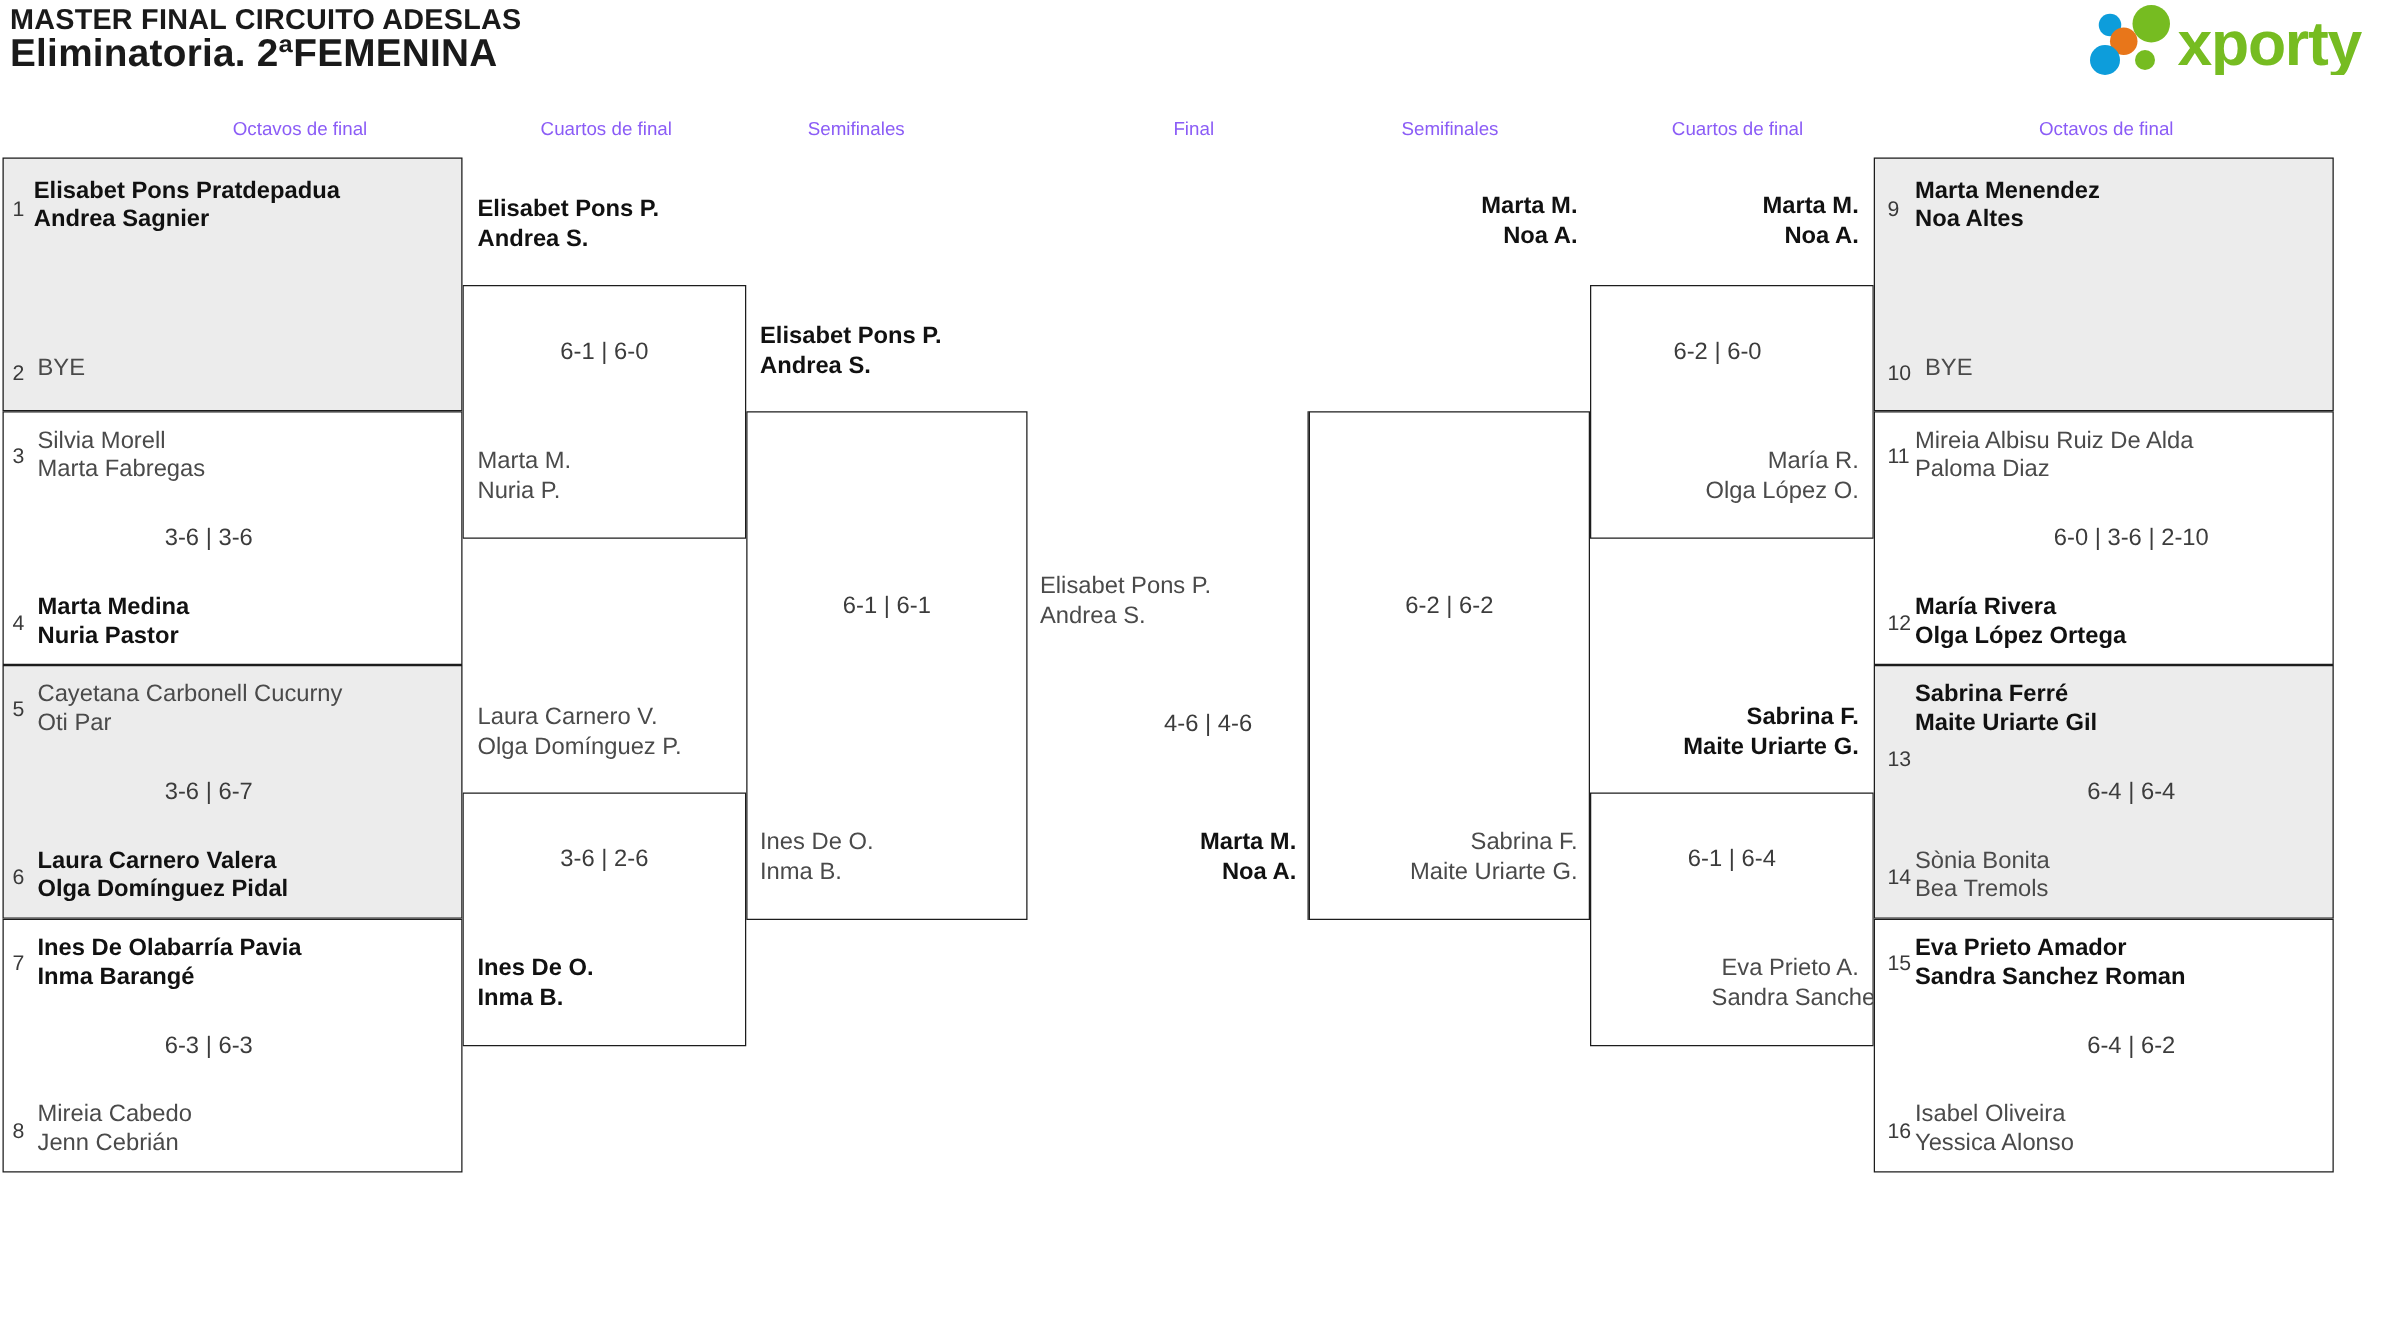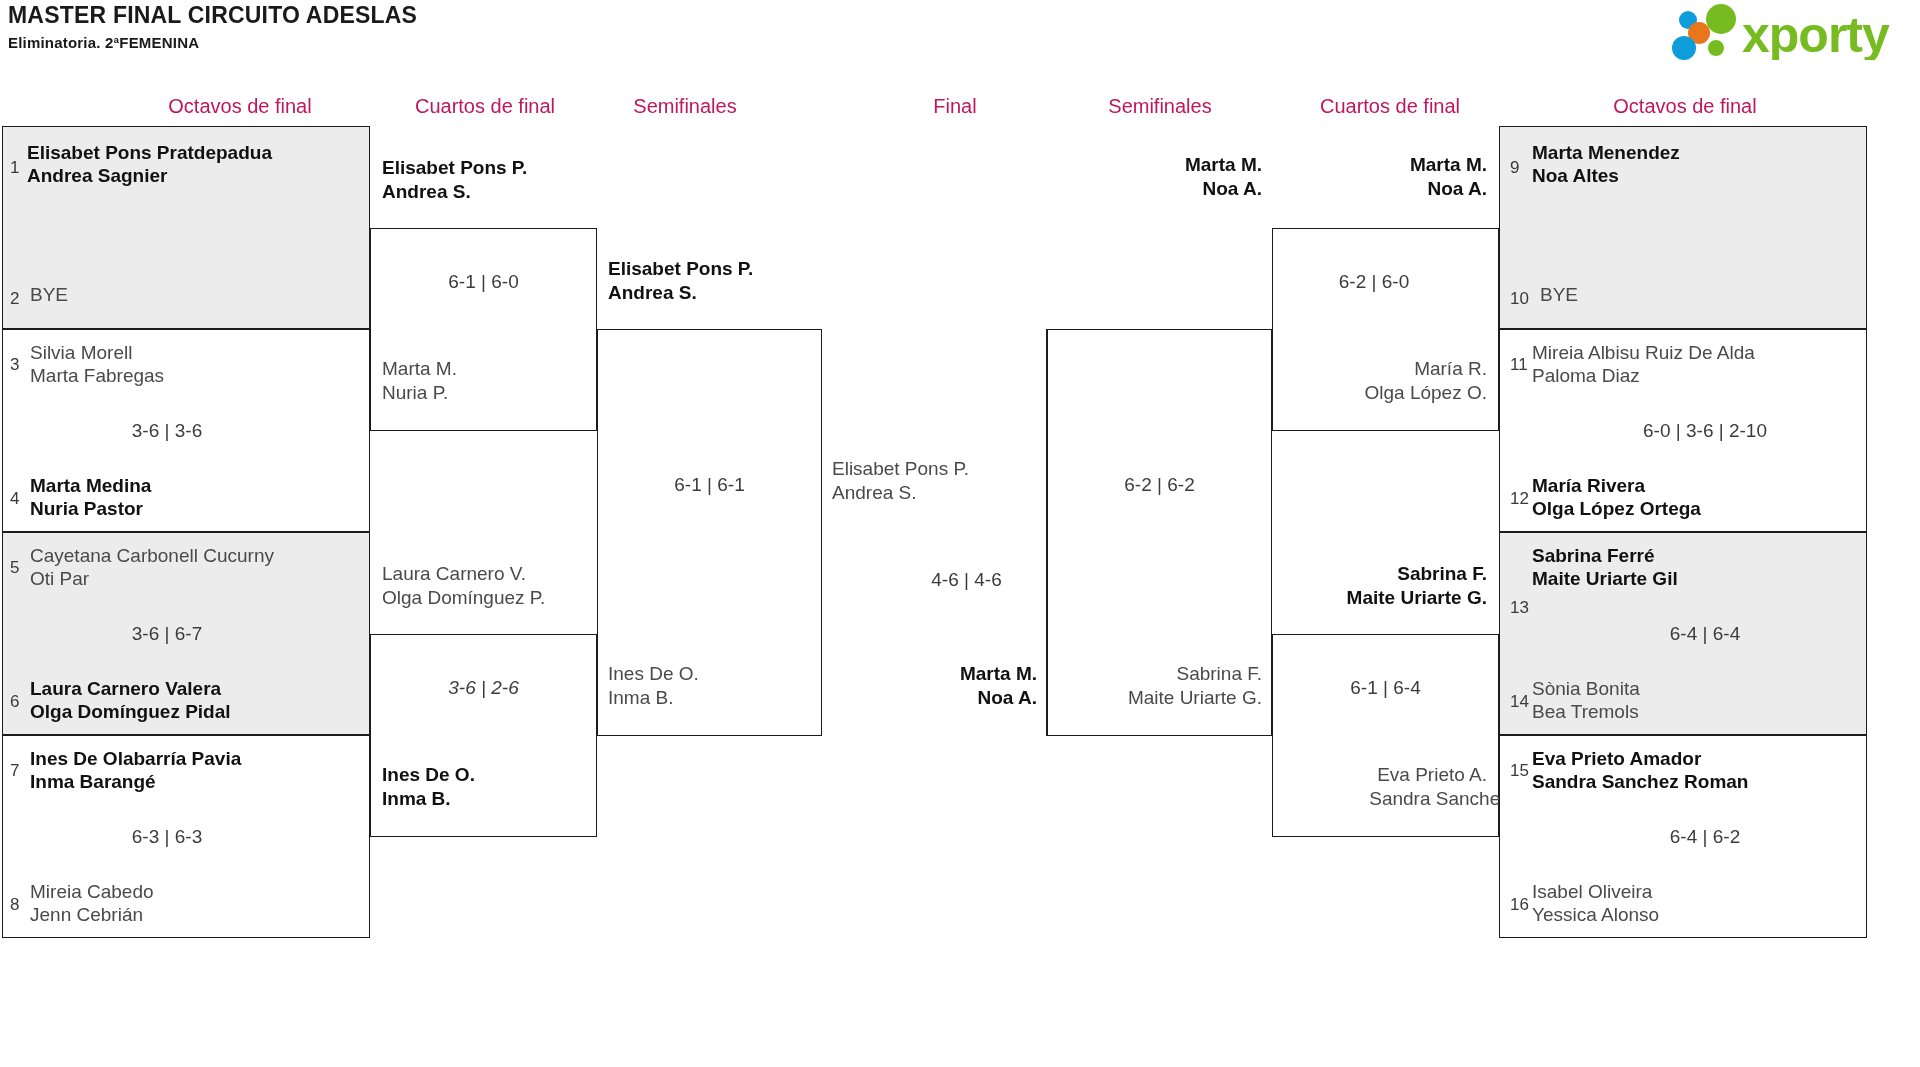--- a/index.html
+++ b/index.html
@@ -13,31 +13,31 @@
 
   #root { position: relative; width: 1920px; height: 1067px; }
 
   
   .hdr { position: absolute; left: 8px; top: 2px; }
   .hdr-l1 {
     font-size: 23px; font-weight: 700; color: #1a1a1a;
     letter-spacing: .2px; line-height: 27px; white-space: nowrap;
   }
   .hdr-l2 {
-    font-size: 15px; font-weight: 700; color: #1a1a1a;
+    font-size: 31px; font-weight: 700; color: #1a1a1a;
     letter-spacing: .2px; line-height: 27px; white-space: nowrap;
   }
 
   .logo { position: absolute; right: 14px; top: 4px; height: 56px; display: flex; align-items: flex-end; }
   .logo svg { display: block; }
 
   
   .round-lbl {
     position: absolute; top: 95px;
-    font-size: 20px; color: #be185d; font-weight: 400;
+    font-size: 15px; color: #8b5cf6; font-weight: 400;
     text-align: center; white-space: nowrap;
   }
 
   
   .mbox {
     position: absolute;
     border: 1.6px solid #1c1c1c;
     background: #ffffff;
   }
   .mbox.shaded { background: #ececec; }
@@ -135,21 +135,21 @@
   <div class="mbox" style="left:370px;top:228px;width:227px;height:203px;"></div>
   <div class="team win" style="left:382px;top:156px;">Elisabet Pons P.</div>
   <div class="team win" style="left:382px;top:180px;">Andrea S.</div>
   <div class="score" style="left:370px;top:272px;width:227px;text-align:center;">6-1 | 6-0</div>
   <div class="team lose" style="left:382px;top:357px;">Marta M.</div>
   <div class="team lose" style="left:382px;top:381px;">Nuria P.</div>
 
   <div class="mbox" style="left:370px;top:634px;width:227px;height:203px;"></div>
   <div class="team lose" style="left:382px;top:562px;">Laura Carnero V.</div>
   <div class="team lose" style="left:382px;top:586px;">Olga Domínguez P.</div>
-  <div class="score" style="left:370px;top:678px;width:227px;text-align:center;font-style:italic;">3-6 | 2-6</div>
+  <div class="score" style="left:370px;top:678px;width:227px;text-align:center;">3-6 | 2-6</div>
   <div class="team win" style="left:382px;top:763px;">Ines De O.</div>
   <div class="team win" style="left:382px;top:787px;">Inma B.</div>
 
   <div class="mbox" style="left:597px;top:329px;width:225px;height:407px;"></div>
   <div class="team win" style="left:608px;top:257px;">Elisabet Pons P.</div>
   <div class="team win" style="left:608px;top:281px;">Andrea S.</div>
   <div class="score" style="left:597px;top:475px;width:225px;text-align:center;">6-1 | 6-1</div>
   <div class="team lose" style="left:608px;top:662px;">Ines De O.</div>
   <div class="team lose" style="left:608px;top:686px;">Inma B.</div>
 

